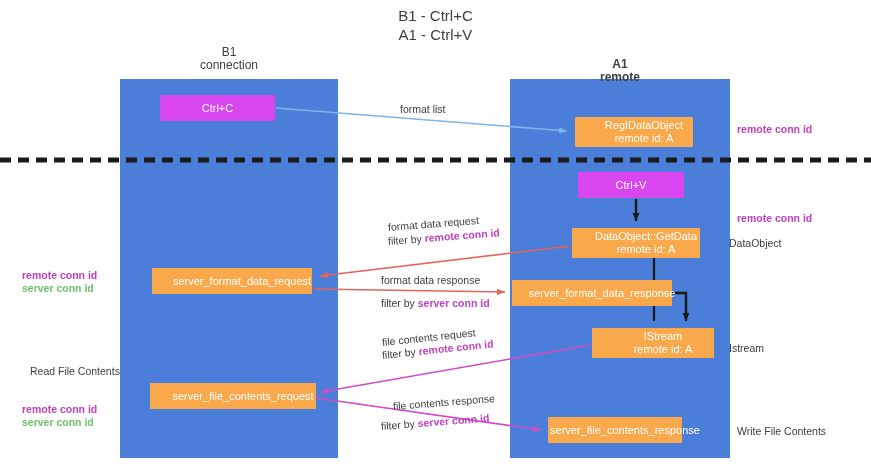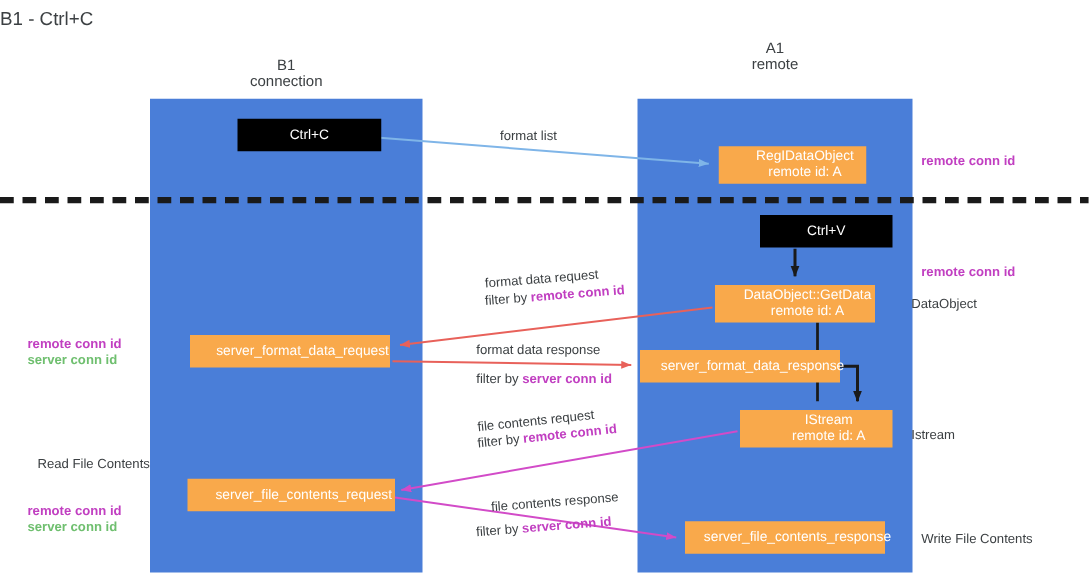--- a/index.html
+++ b/index.html
@@ -16,46 +16,46 @@
 
   
   #wires{position:absolute;left:0;top:0;width:871px;height:467px;pointer-events:none;}
 
   
   .lane{position:absolute;background:#4a7ed8;}
   #lane-b1{left:120px;top:79px;width:218px;height:379px;}
   #lane-a1{left:510px;top:79px;width:220px;height:379px;}
 
   
-  #title{position:absolute;left:0;top:6px;width:871px;text-align:left;
+  #title{position:absolute;left:0;top:6px;width:871px;text-align:center;
          font-size:15px;line-height:19px;color:#3c4043;}
 
   
   .lane-head{position:absolute;text-align:center;font-size:12px;line-height:13px;color:#3c4043;}
   #head-b1{left:139px;top:46px;width:180px;}
-  #head-a1{left:530px;top:32px;width:180px;}
+  #head-a1{left:530px;top:58px;width:180px;font-weight:bold;}
   .lane-head .l2{display:block;}
 
   
   .node{position:absolute;box-sizing:border-box;display:flex;flex-direction:column;
         align-items:center;justify-content:center;color:#ffffff;font-size:11px;
         line-height:13px;text-align:center;}
-  .node.green{background:#000000;margin-left:30px;}
+  .node.green{background:#d946ef;}
   .node.orange{background:#f9a94b;padding-left:20px;}
   .node .ln{display:block;white-space:nowrap;}
 
   #n-ctrlc{left:160px;top:95px;width:115px;height:26px;}
   #n-regdo{left:575px;top:117px;width:118px;height:30px;}
   #n-ctrlv{left:578px;top:172px;width:106px;height:26px;}
   #n-getdata{left:572px;top:228px;width:128px;height:30px;}
   #n-sfdreq{left:152px;top:268px;width:160px;height:26px;}
   #n-sfdresp{left:512px;top:280px;width:160px;height:26px;}
   #n-istream{left:592px;top:328px;width:122px;height:30px;}
   #n-sfcreq{left:150px;top:383px;width:166px;height:26px;}
-  #n-sfcresp{left:548px;top:417px;width:160px;height:26px;}
+  #n-sfcresp{left:548px;top:417px;width:134px;height:26px;}
 
   
   .ann{position:absolute;font-size:10.5px;line-height:14px;white-space:nowrap;}
   .ann.plain{color:#3c4043;}
   .ann.purple{color:#c13fc1;font-weight:bold;}
   .ann.green-t{color:#6fbf6f;font-weight:bold;}
 
   
   .cap{position:absolute;font-size:10.5px;line-height:14px;white-space:nowrap;color:#3c4043;}
   .cap b{font-weight:bold;color:#c13fc1;}
@@ -89,20 +89,21 @@
 </head>
 <body>
 
 <div id="stage">
 
   <div class="lane" id="lane-b1"></div>
   <div class="lane" id="lane-a1"></div>
 
   <div id="title">
     <div>B1 - Ctrl+C</div>
+    <div>A1 - Ctrl+V</div>
   </div>
 
   <div class="lane-head" id="head-b1">
     <span>B1</span>
     <span class="l2">connection</span>
   </div>
   <div class="lane-head" id="head-a1">
     <span>A1</span>
     <span class="l2">remote</span>
   </div>

